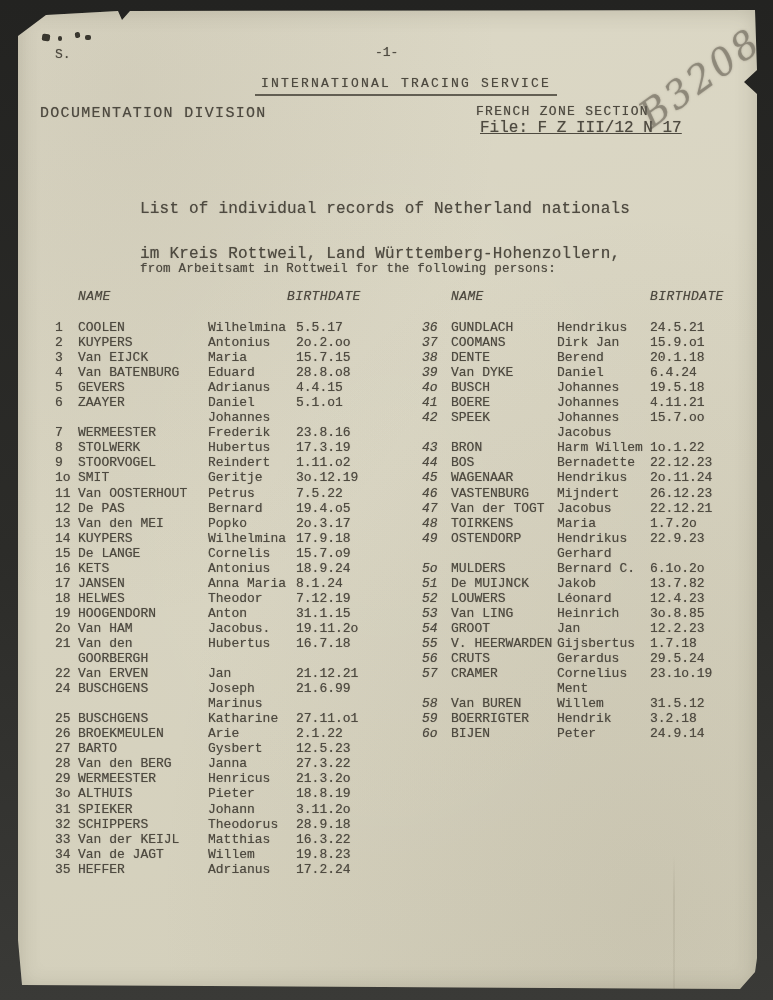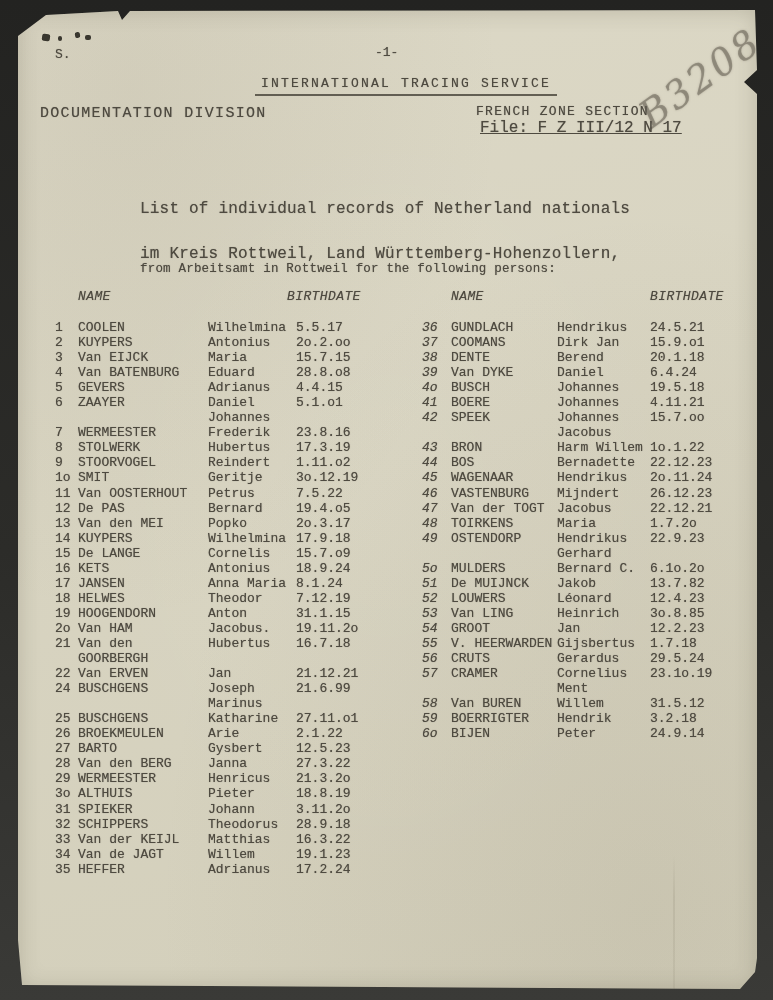--- a/index.html
+++ b/index.html
@@ -118,21 +118,21 @@
     <div class="trow"><span class="c0"></span><span class="c1"></span><span class="c2">Marinus</span><span class="c3"></span></div>
     <div class="trow"><span class="c0">25</span><span class="c1">BUSCHGENS</span><span class="c2">Katharine</span><span class="c3">27.11.o1</span></div>
     <div class="trow"><span class="c0">26</span><span class="c1">BROEKMEULEN</span><span class="c2">Arie</span><span class="c3">2.1.22</span></div>
     <div class="trow"><span class="c0">27</span><span class="c1">BARTO</span><span class="c2">Gysbert</span><span class="c3">12.5.23</span></div>
     <div class="trow"><span class="c0">28</span><span class="c1">Van den BERG</span><span class="c2">Janna</span><span class="c3">27.3.22</span></div>
     <div class="trow"><span class="c0">29</span><span class="c1">WERMEESTER</span><span class="c2">Henricus</span><span class="c3">21.3.2o</span></div>
     <div class="trow"><span class="c0">3o</span><span class="c1">ALTHUIS</span><span class="c2">Pieter</span><span class="c3">18.8.19</span></div>
     <div class="trow"><span class="c0">31</span><span class="c1">SPIEKER</span><span class="c2">Johann</span><span class="c3">3.11.2o</span></div>
     <div class="trow"><span class="c0">32</span><span class="c1">SCHIPPERS</span><span class="c2">Theodorus</span><span class="c3">28.9.18</span></div>
     <div class="trow"><span class="c0">33</span><span class="c1">Van der KEIJL</span><span class="c2">Matthias</span><span class="c3">16.3.22</span></div>
-    <div class="trow"><span class="c0">34</span><span class="c1">Van de JAGT</span><span class="c2">Willem</span><span class="c3">19.1.23</span></div>
+    <div class="trow"><span class="c0">34</span><span class="c1">Van de JAGT</span><span class="c2">Willem</span><span class="c3">19.8.23</span></div>
     <div class="trow"><span class="c0">35</span><span class="c1">HEFFER</span><span class="c2">Adrianus</span><span class="c3">17.2.24</span></div>
   </div>
 <div id="table-right" class="tcol">
     <div class="trow"><span class="c0">36</span><span class="c1">GUNDLACH</span><span class="c2">Hendrikus</span><span class="c3">24.5.21</span></div>
     <div class="trow"><span class="c0">37</span><span class="c1">COOMANS</span><span class="c2">Dirk Jan</span><span class="c3">15.9.o1</span></div>
     <div class="trow"><span class="c0">38</span><span class="c1">DENTE</span><span class="c2">Berend</span><span class="c3">20.1.18</span></div>
     <div class="trow"><span class="c0">39</span><span class="c1">Van DYKE</span><span class="c2">Daniel</span><span class="c3">6.4.24</span></div>
     <div class="trow"><span class="c0">4o</span><span class="c1">BUSCH</span><span class="c2">Johannes</span><span class="c3">19.5.18</span></div>
     <div class="trow"><span class="c0">41</span><span class="c1">BOERE</span><span class="c2">Johannes</span><span class="c3">4.11.21</span></div>
     <div class="trow"><span class="c0">42</span><span class="c1">SPEEK</span><span class="c2">Johannes</span><span class="c3">15.7.oo</span></div>

